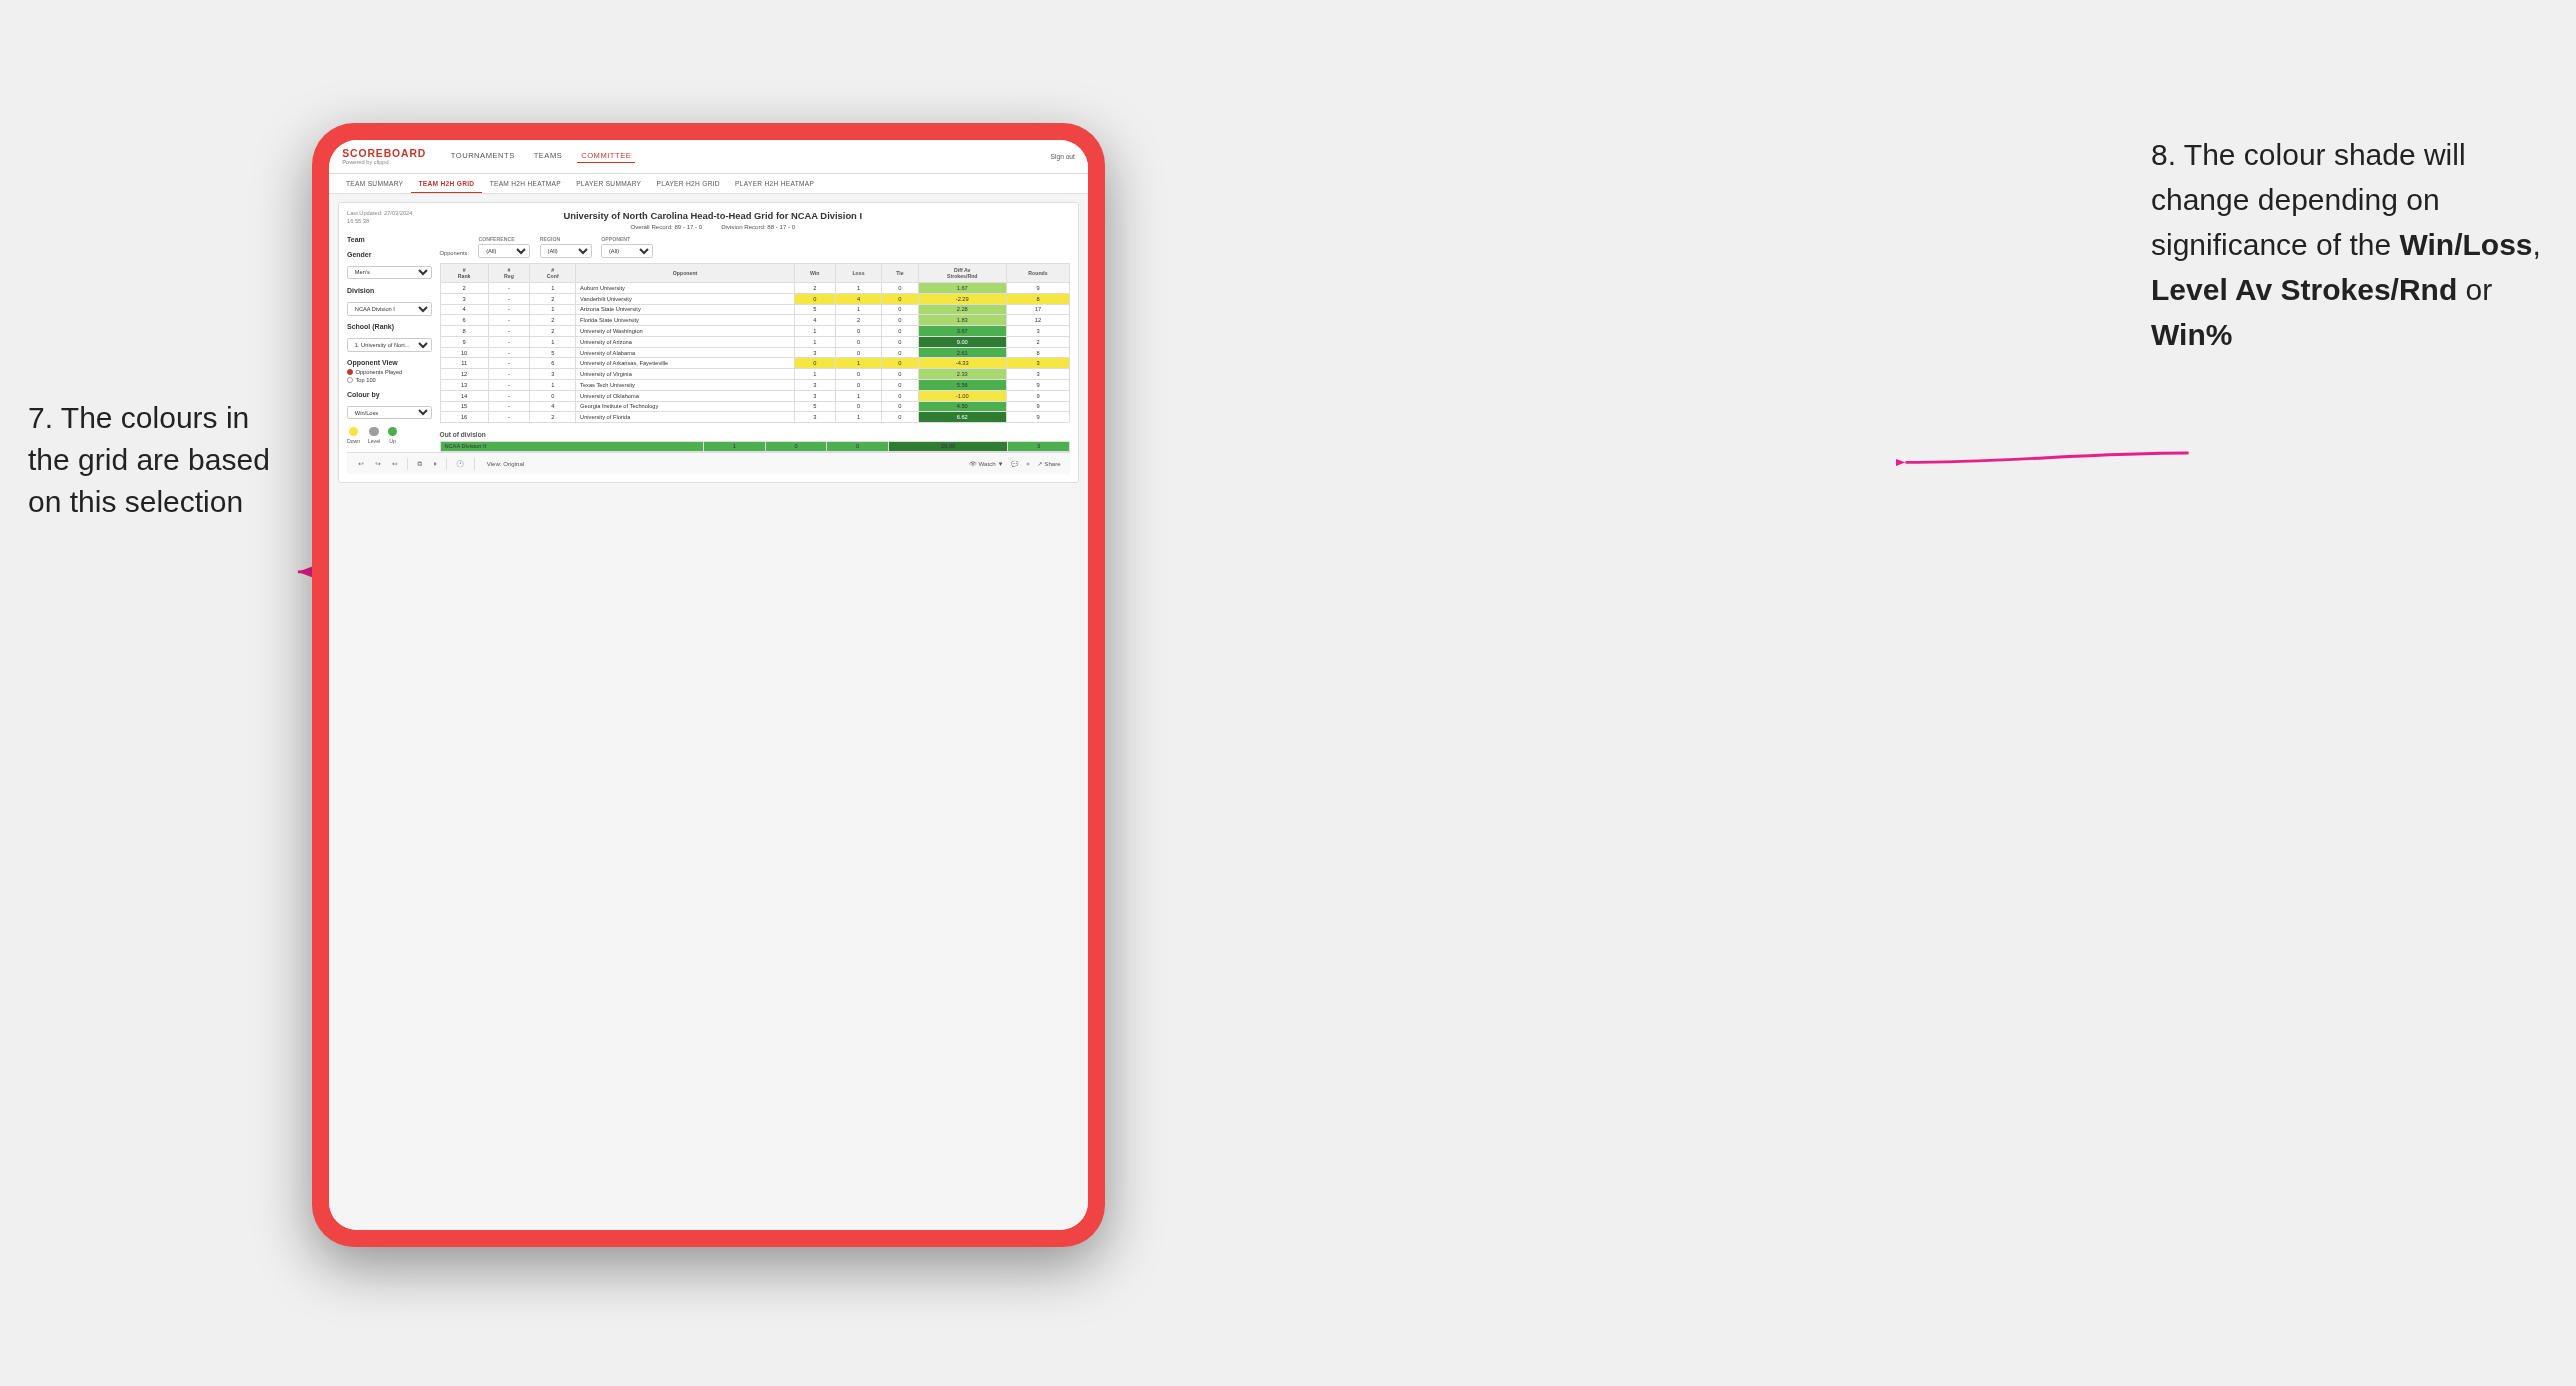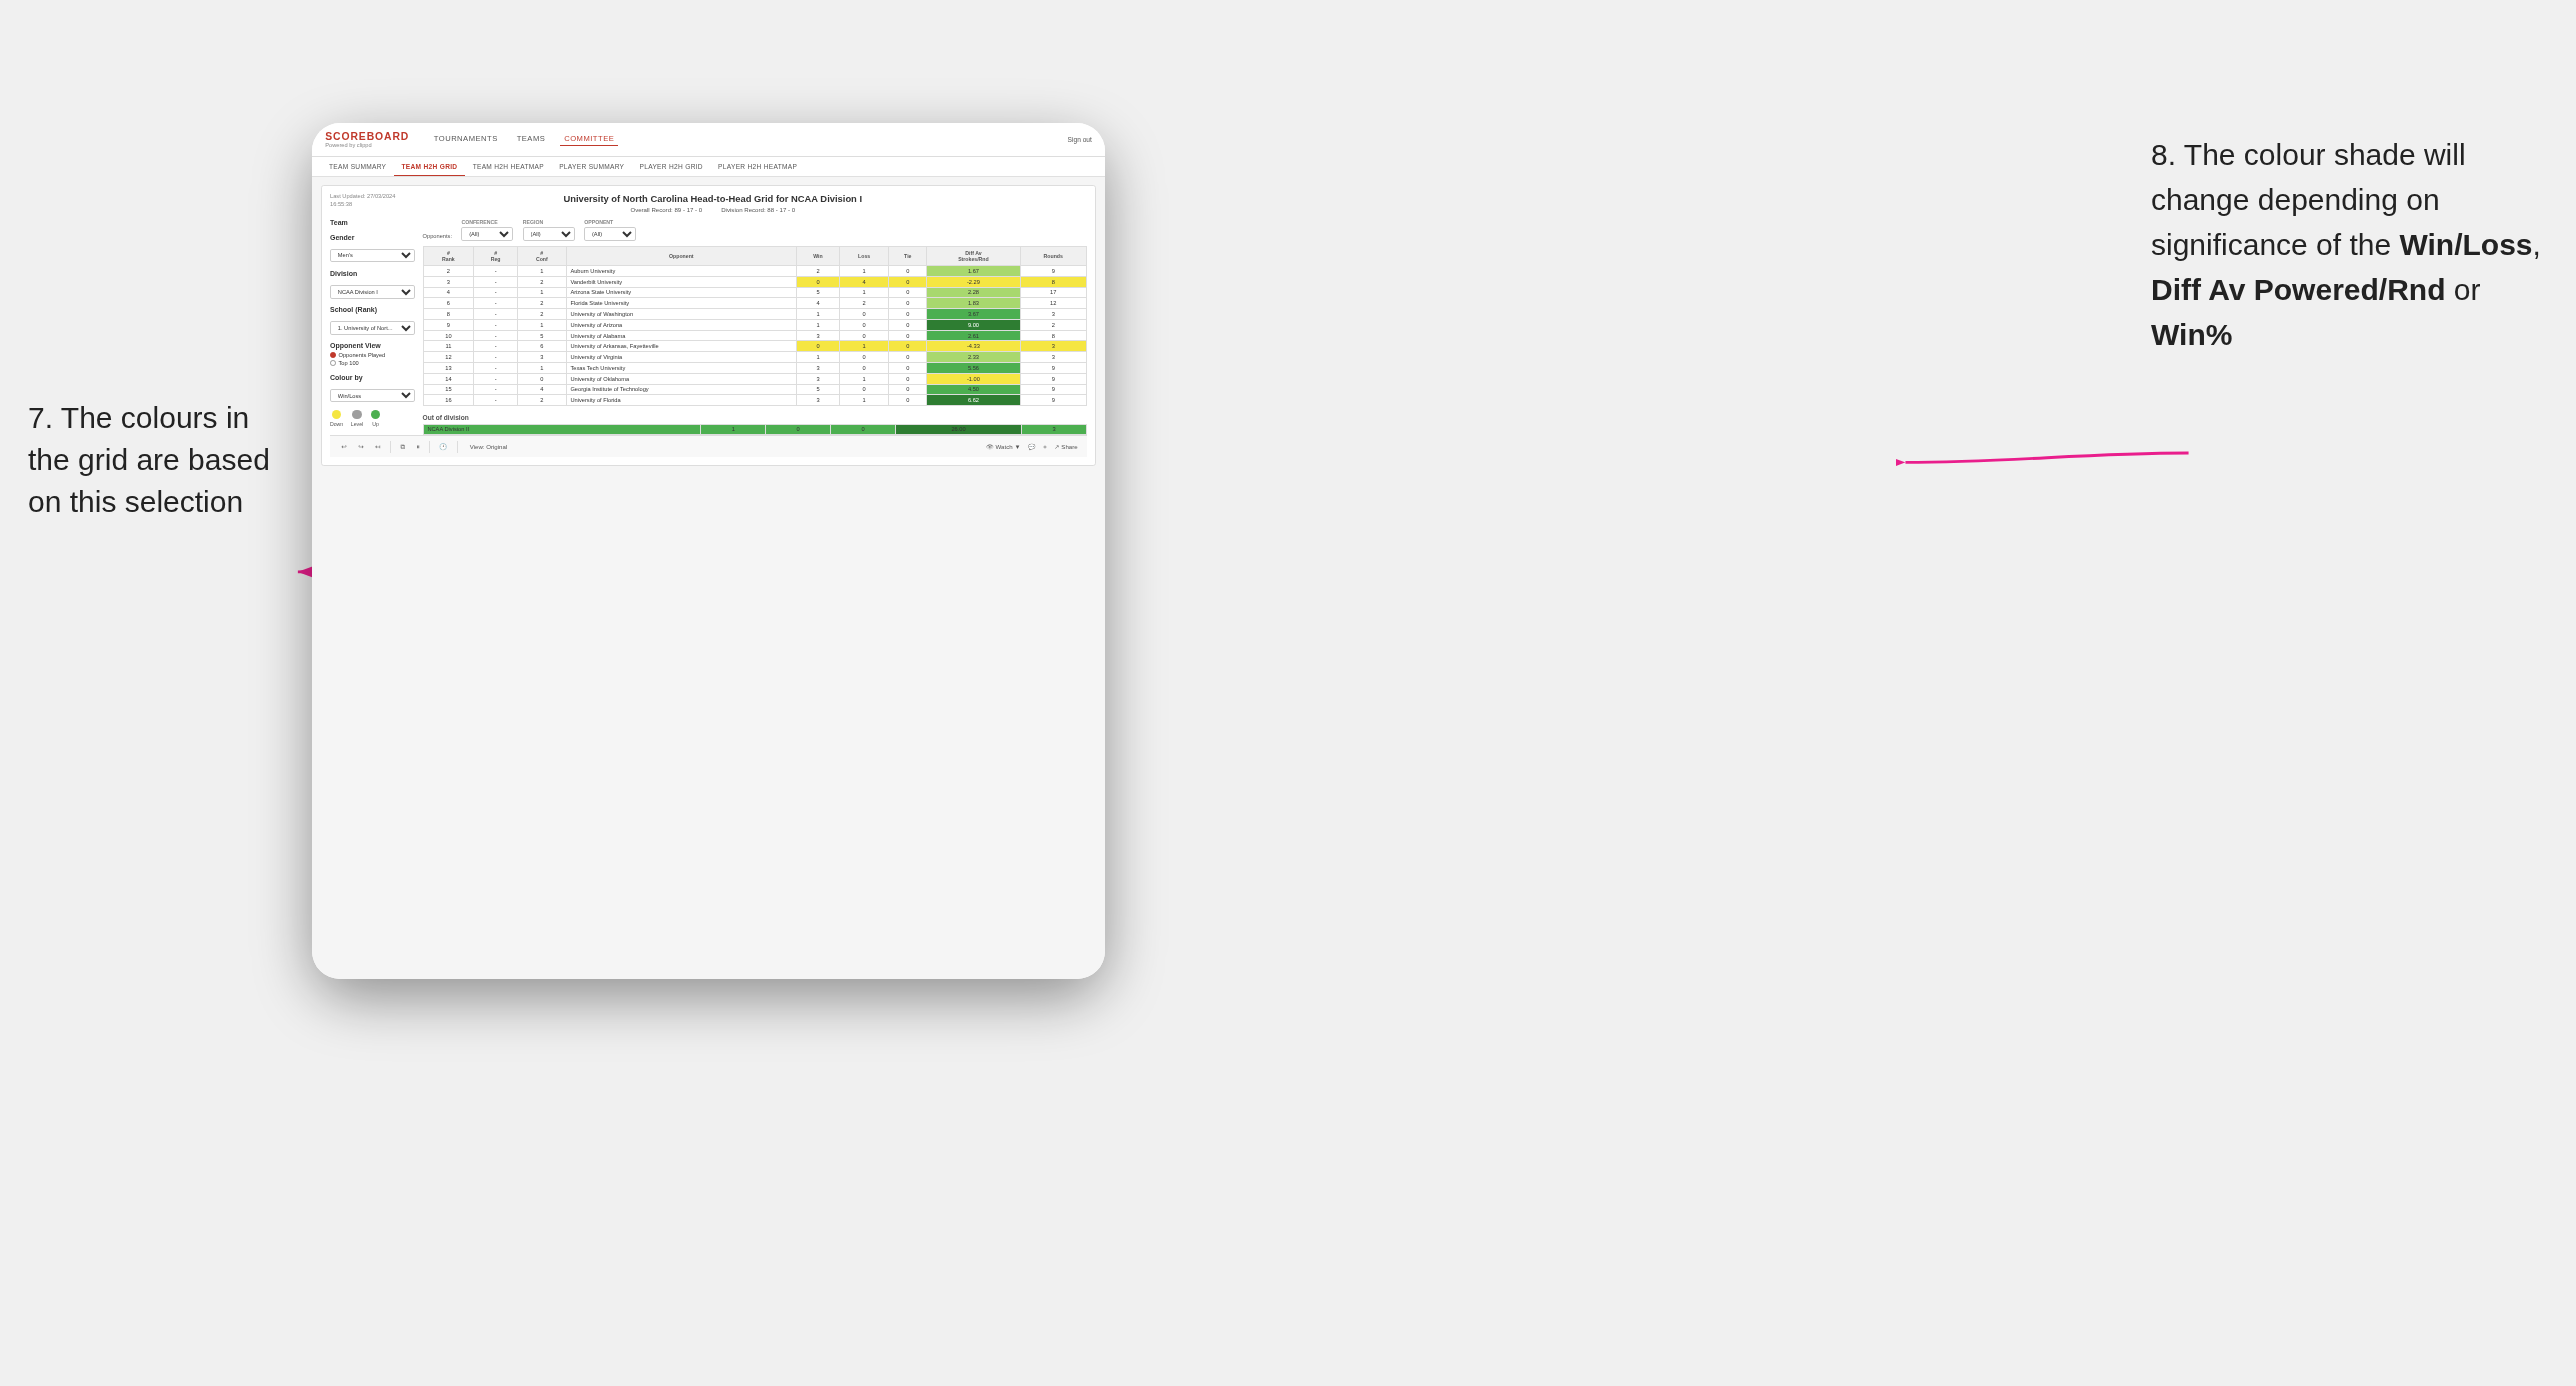--- a/index.html
+++ b/index.html
@@ -36,25 +36,25 @@
     .annotation-right strong {
       font-weight: bold;
     }
 
     
     .tablet-frame {
       position: absolute;
       left: 312px;
       top: 123px;
       width: 793px;
-      height: 856px;
-      background: #0c4a6e;
+      height: 1124px;
+      background: #ef4444;
       border-radius: 42px;
       box-shadow: 0 19px 57px rgba(0,0,0,0.4);
-      padding: 0;
+      padding: 17px;
     }
     .tablet-screen {
       width: 100%;
       height: 100%;
       background: #fff;
       border-radius: 28px;
       overflow: hidden;
       display: flex;
       flex-direction: column;
     }
@@ -374,21 +374,21 @@
     }
   </style>
 </head>
 <body>
 
 <div class="annotation-left">
   <span>7. The colours in the grid are based on this selection</span>
 </div>
 
 <div class="annotation-right">
-  <span>8. The colour shade will change depending on significance of the </span><strong>Win/Loss</strong><span>, </span> <strong>Diff Av Powered/Rnd</strong><span> or </span><strong>Win%</strong>
+  <span>8. The colour shade will change depending on significance of the </span><strong>Win/Loss</strong><span>, </span> <strong>Level Av Strokes/Rnd</strong><span> or </span><strong>Win%</strong>
 </div>
 
 <svg class="pink-arrow" style="left:279px; top:515px;" width="217" height="76" viewBox="0 0 230 80">
   <defs>
     <marker id="arrowhead-left" markerWidth="8" markerHeight="6" refX="8" refY="3" orient="auto">
       <polygon points="0 0, 8 3, 0 6" fill="#e91e8c"></polygon>
     </marker>
   </defs>
   <path d="M 220 40 C 160 40 100 60 20 60" stroke="#e91e8c" stroke-width="3" fill="none" marker-end="url(#arrowhead-left)"></path>
 </svg>

